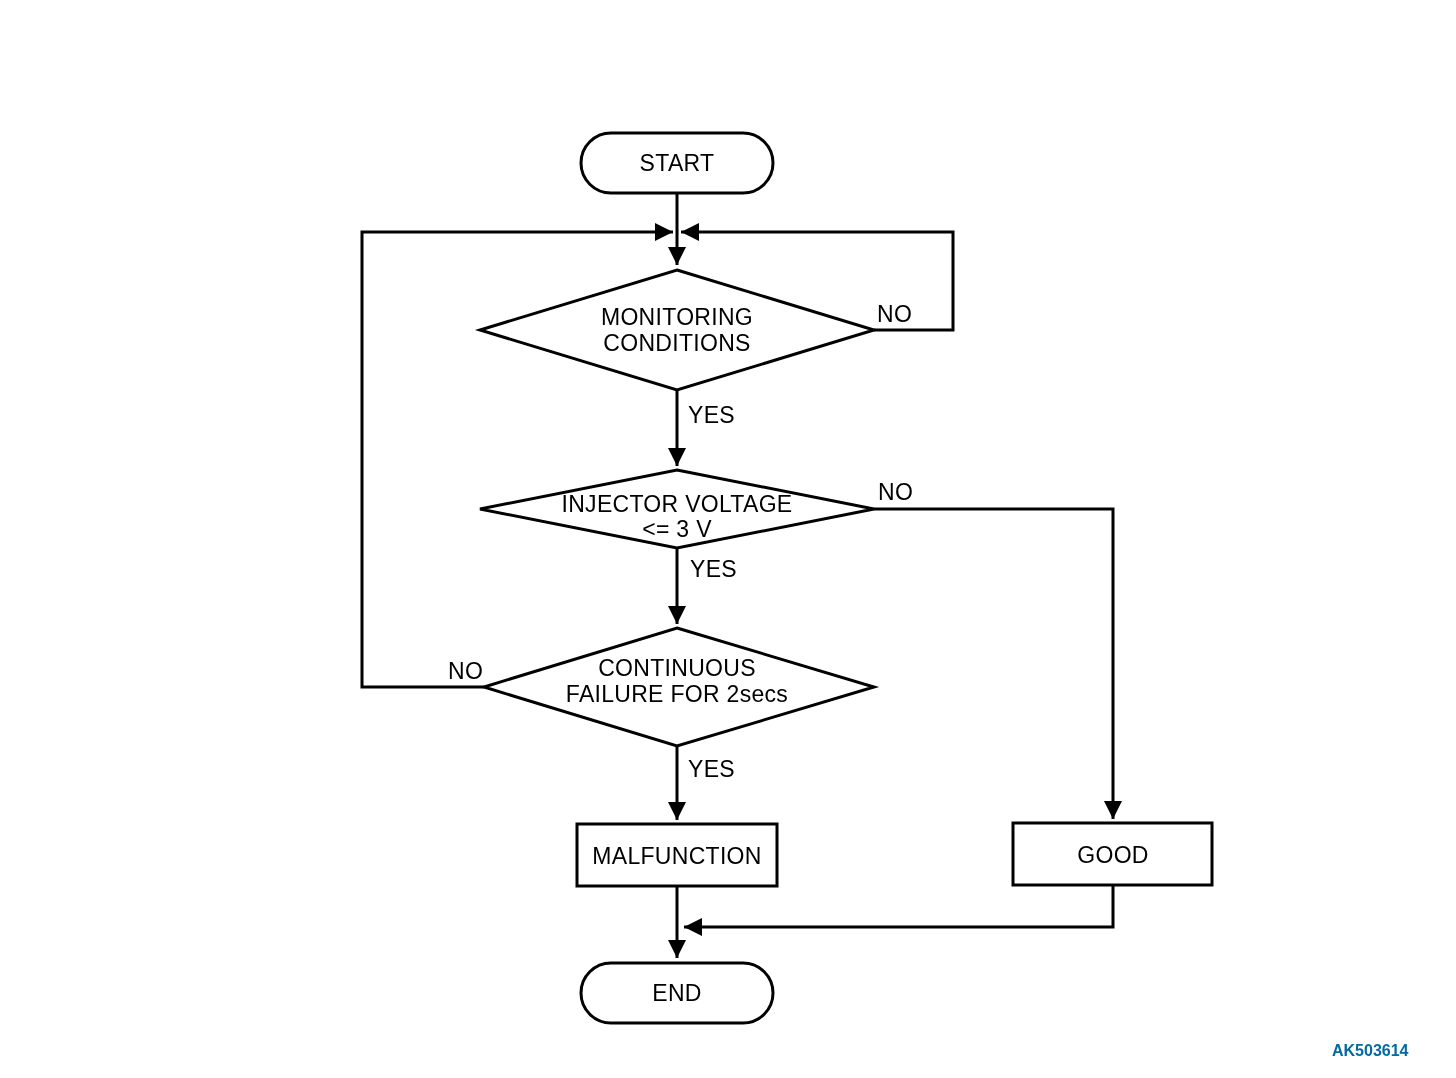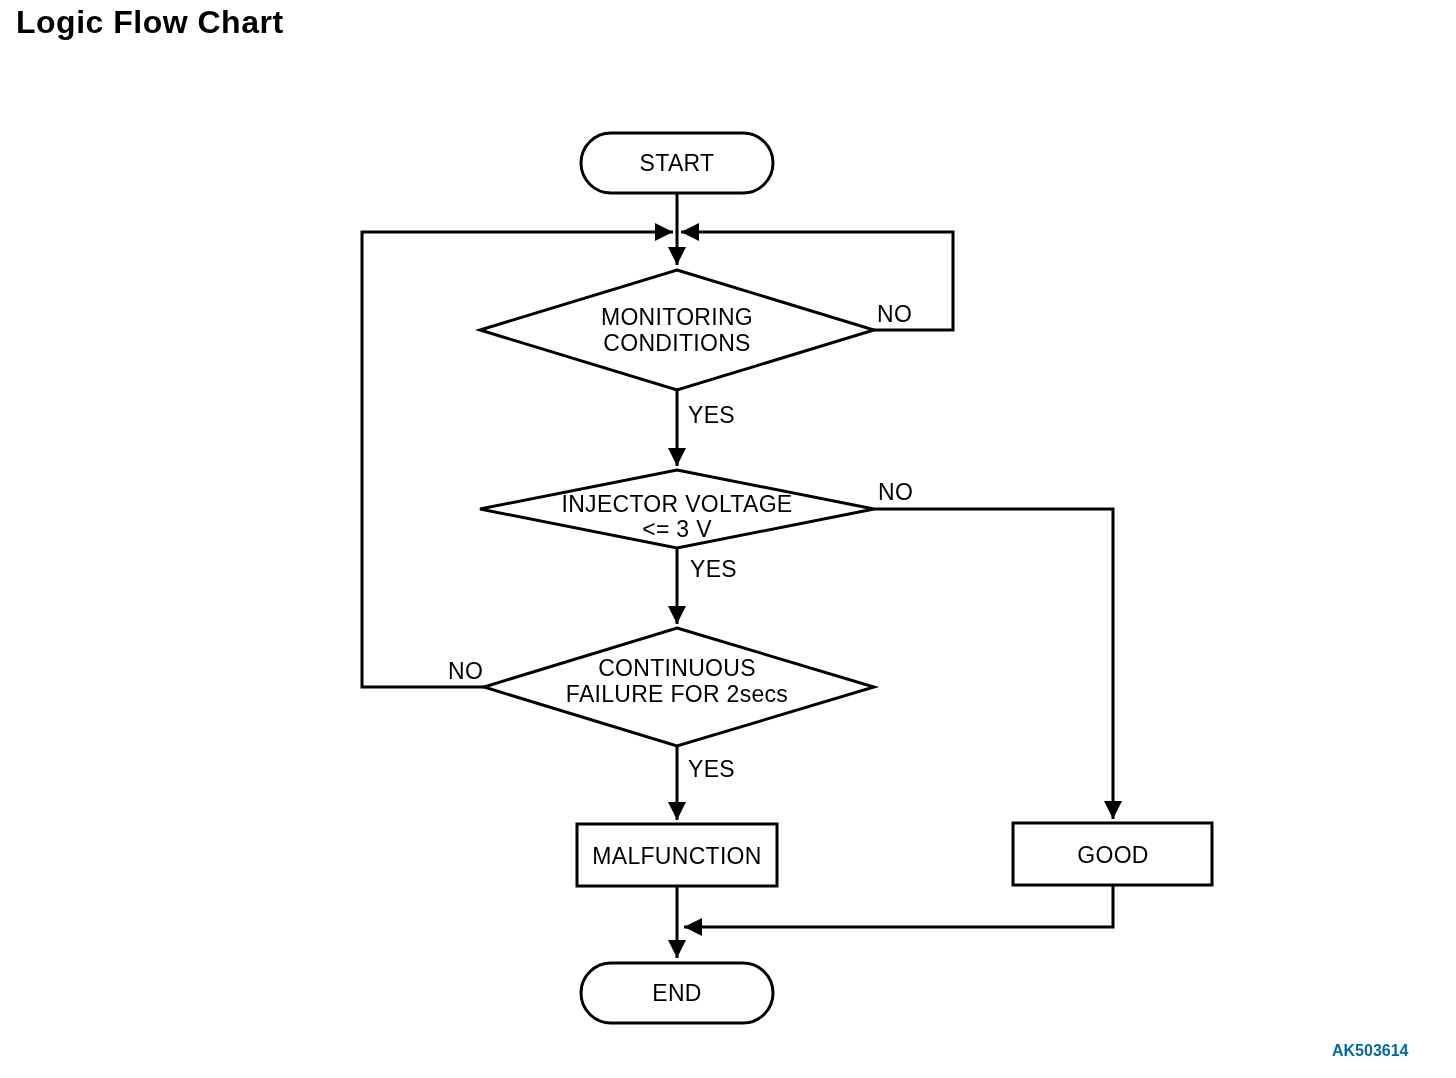--- a/index.html
+++ b/index.html
@@ -55,21 +55,20 @@
     letter-spacing: 0.3px;
   }
   svg.flow text.ctr { text-anchor: middle; }
   svg.flow text.lft { text-anchor: start; }
 </style>
 </head>
 <body>
 
 <div class="page">
 
-  <h1 class="title">Logic Flow Chart</h1>
 
   <svg class="flow" width="1456" height="1078" viewBox="0 0 1456 1078">
     <defs>
       <marker id="arr" viewBox="0 0 10 10" refX="10" refY="5" markerWidth="7" markerHeight="6" orient="auto-start-reverse">
         <path d="M0,0 L10,5 L0,10 z" fill="#000000"></path>
       </marker>
     </defs>
 
     <rect class="shape" x="581" y="133" width="192" height="60" rx="30" ry="30"></rect>
 

